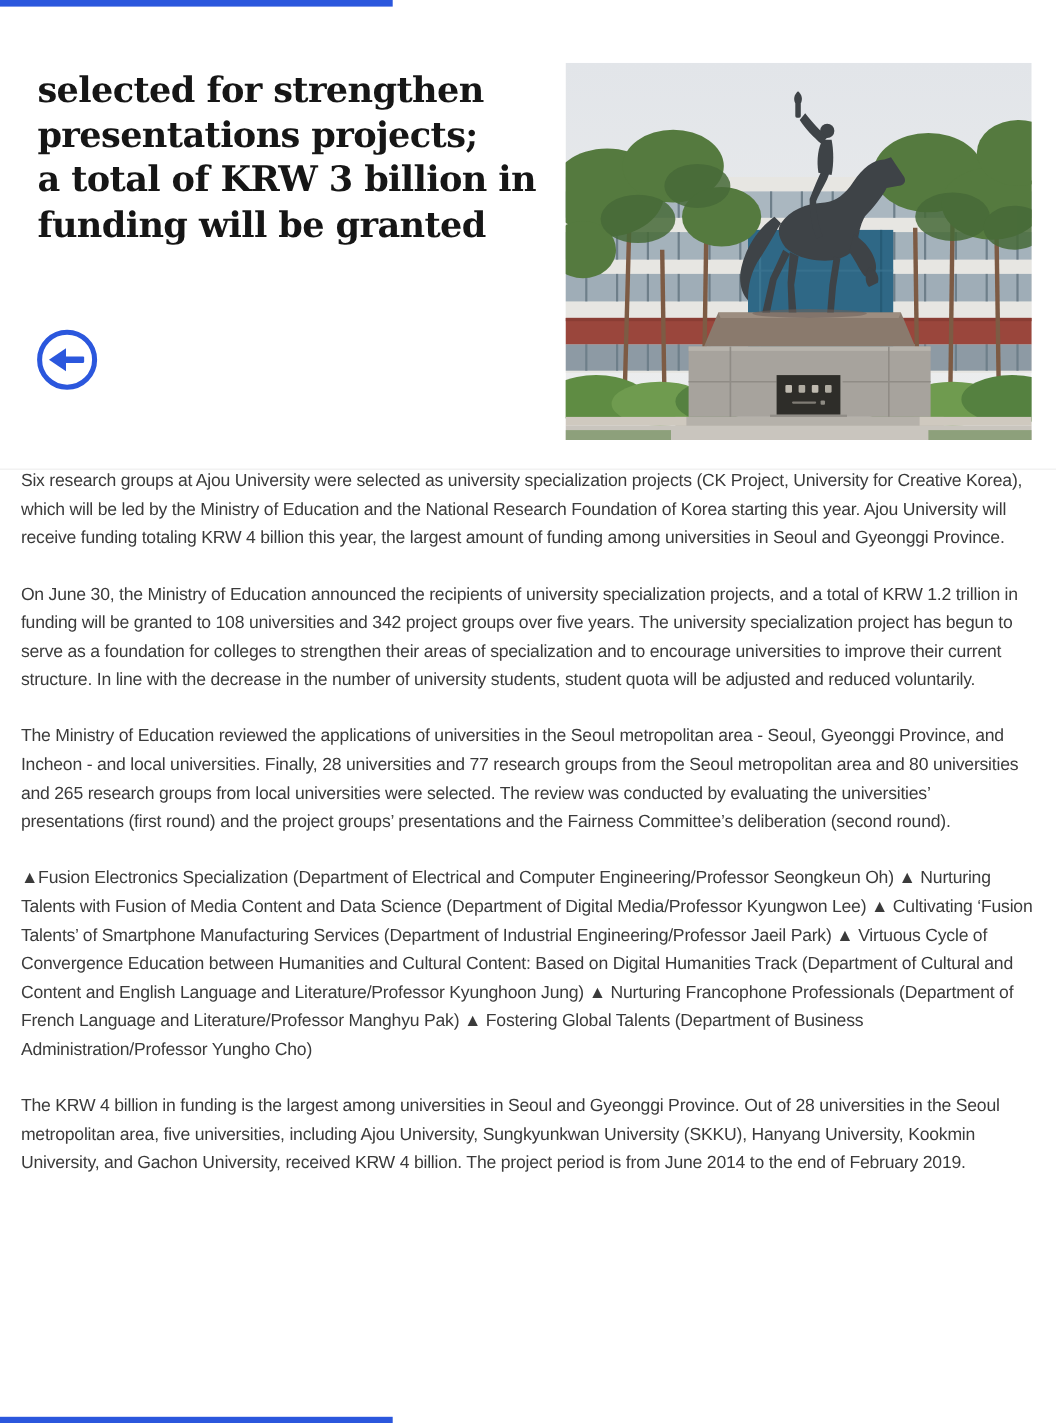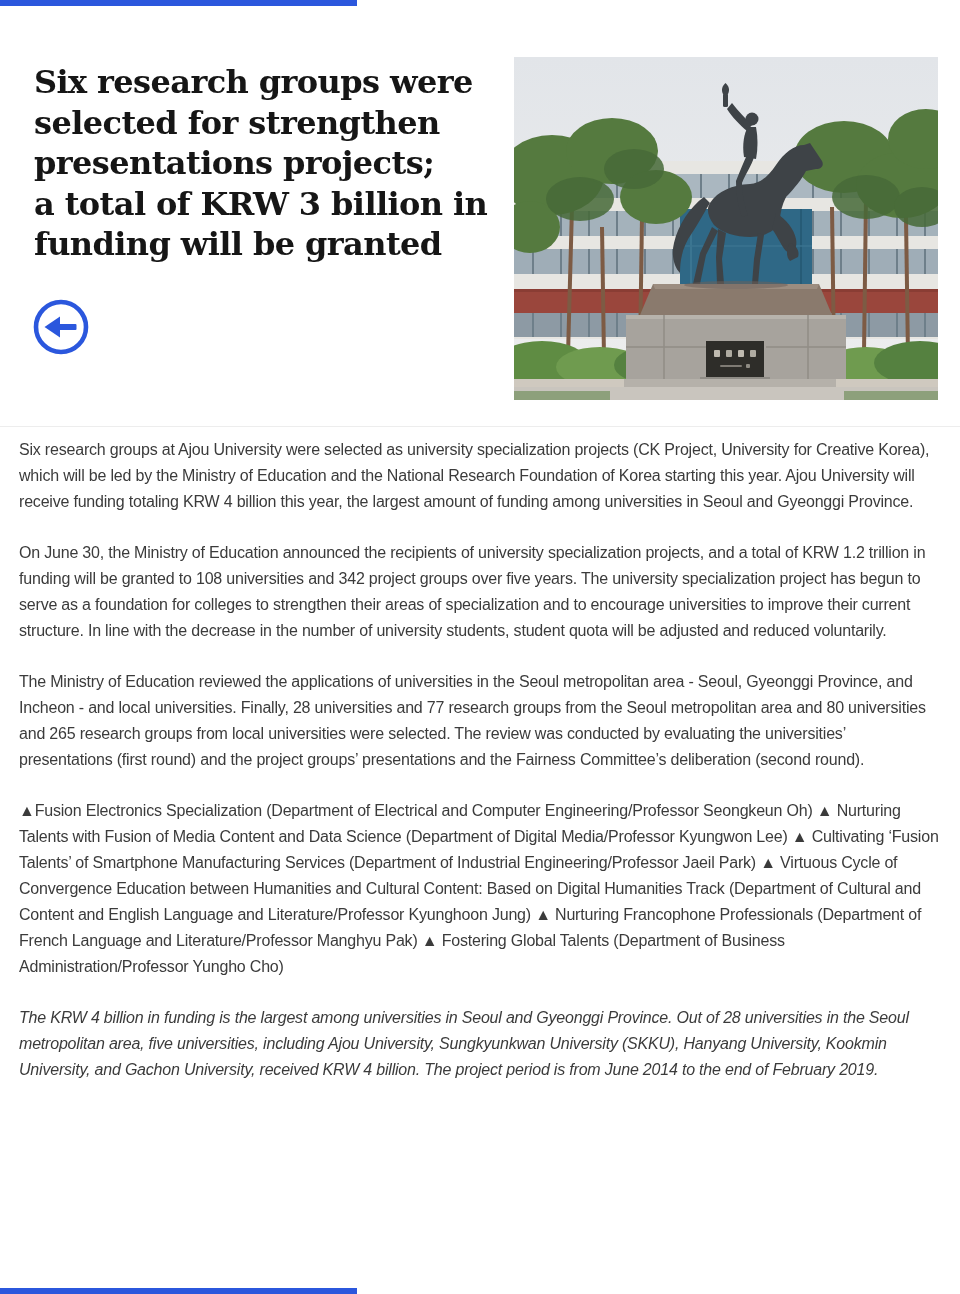--- a/index.html
+++ b/index.html
@@ -31,37 +31,36 @@
   }
   .back-btn svg{display:block;width:60px;height:60px;}
   figure.photo{
     position:absolute;left:514px;top:57px;width:424px;height:343px;overflow:hidden;
   }
   figure.photo svg{display:block;width:424px;height:343px;}
   .divider{
     position:absolute;left:0;top:426px;width:960px;height:1px;background:#ededed;
   }
   main.article{
-    position:absolute;left:19px;top:437px;width:924px;
+    position:absolute;left:19px;top:425px;width:924px;
     font-size:16px;line-height:26px;color:var(--body-ink);
     letter-spacing:-0.2px;text-align:left;
     -webkit-hyphens:auto;hyphens:auto;
   }
   main.article p{margin:0 0 25px 0;}
-  main.article p:last-child{margin-bottom:0;font-style:italic;}
+  main.article p:last-child{margin-bottom:0;}
 </style>
 </head>
 <body>
 
 <div class="page">
 
   <div class="accent-bar top"></div>
 
   <h1 class="headline">
-    <span>Six research groups were</span>
     <span>selected for strengthen</span>
     <span>presentations projects;</span>
     <span>a total of KRW 3 billion in</span>
     <span>funding will be granted</span>
   </h1>
 
   <button class="back-btn" aria-label="Back">
     <svg viewBox="0 0 60 60" fill="none">
       <circle cx="30" cy="30" r="25" stroke="#2b57dd" stroke-width="4.6" fill="none"></circle>
       <polygon points="13.5,30 29,19.5 29,40.5" fill="#2b57dd"></polygon>

